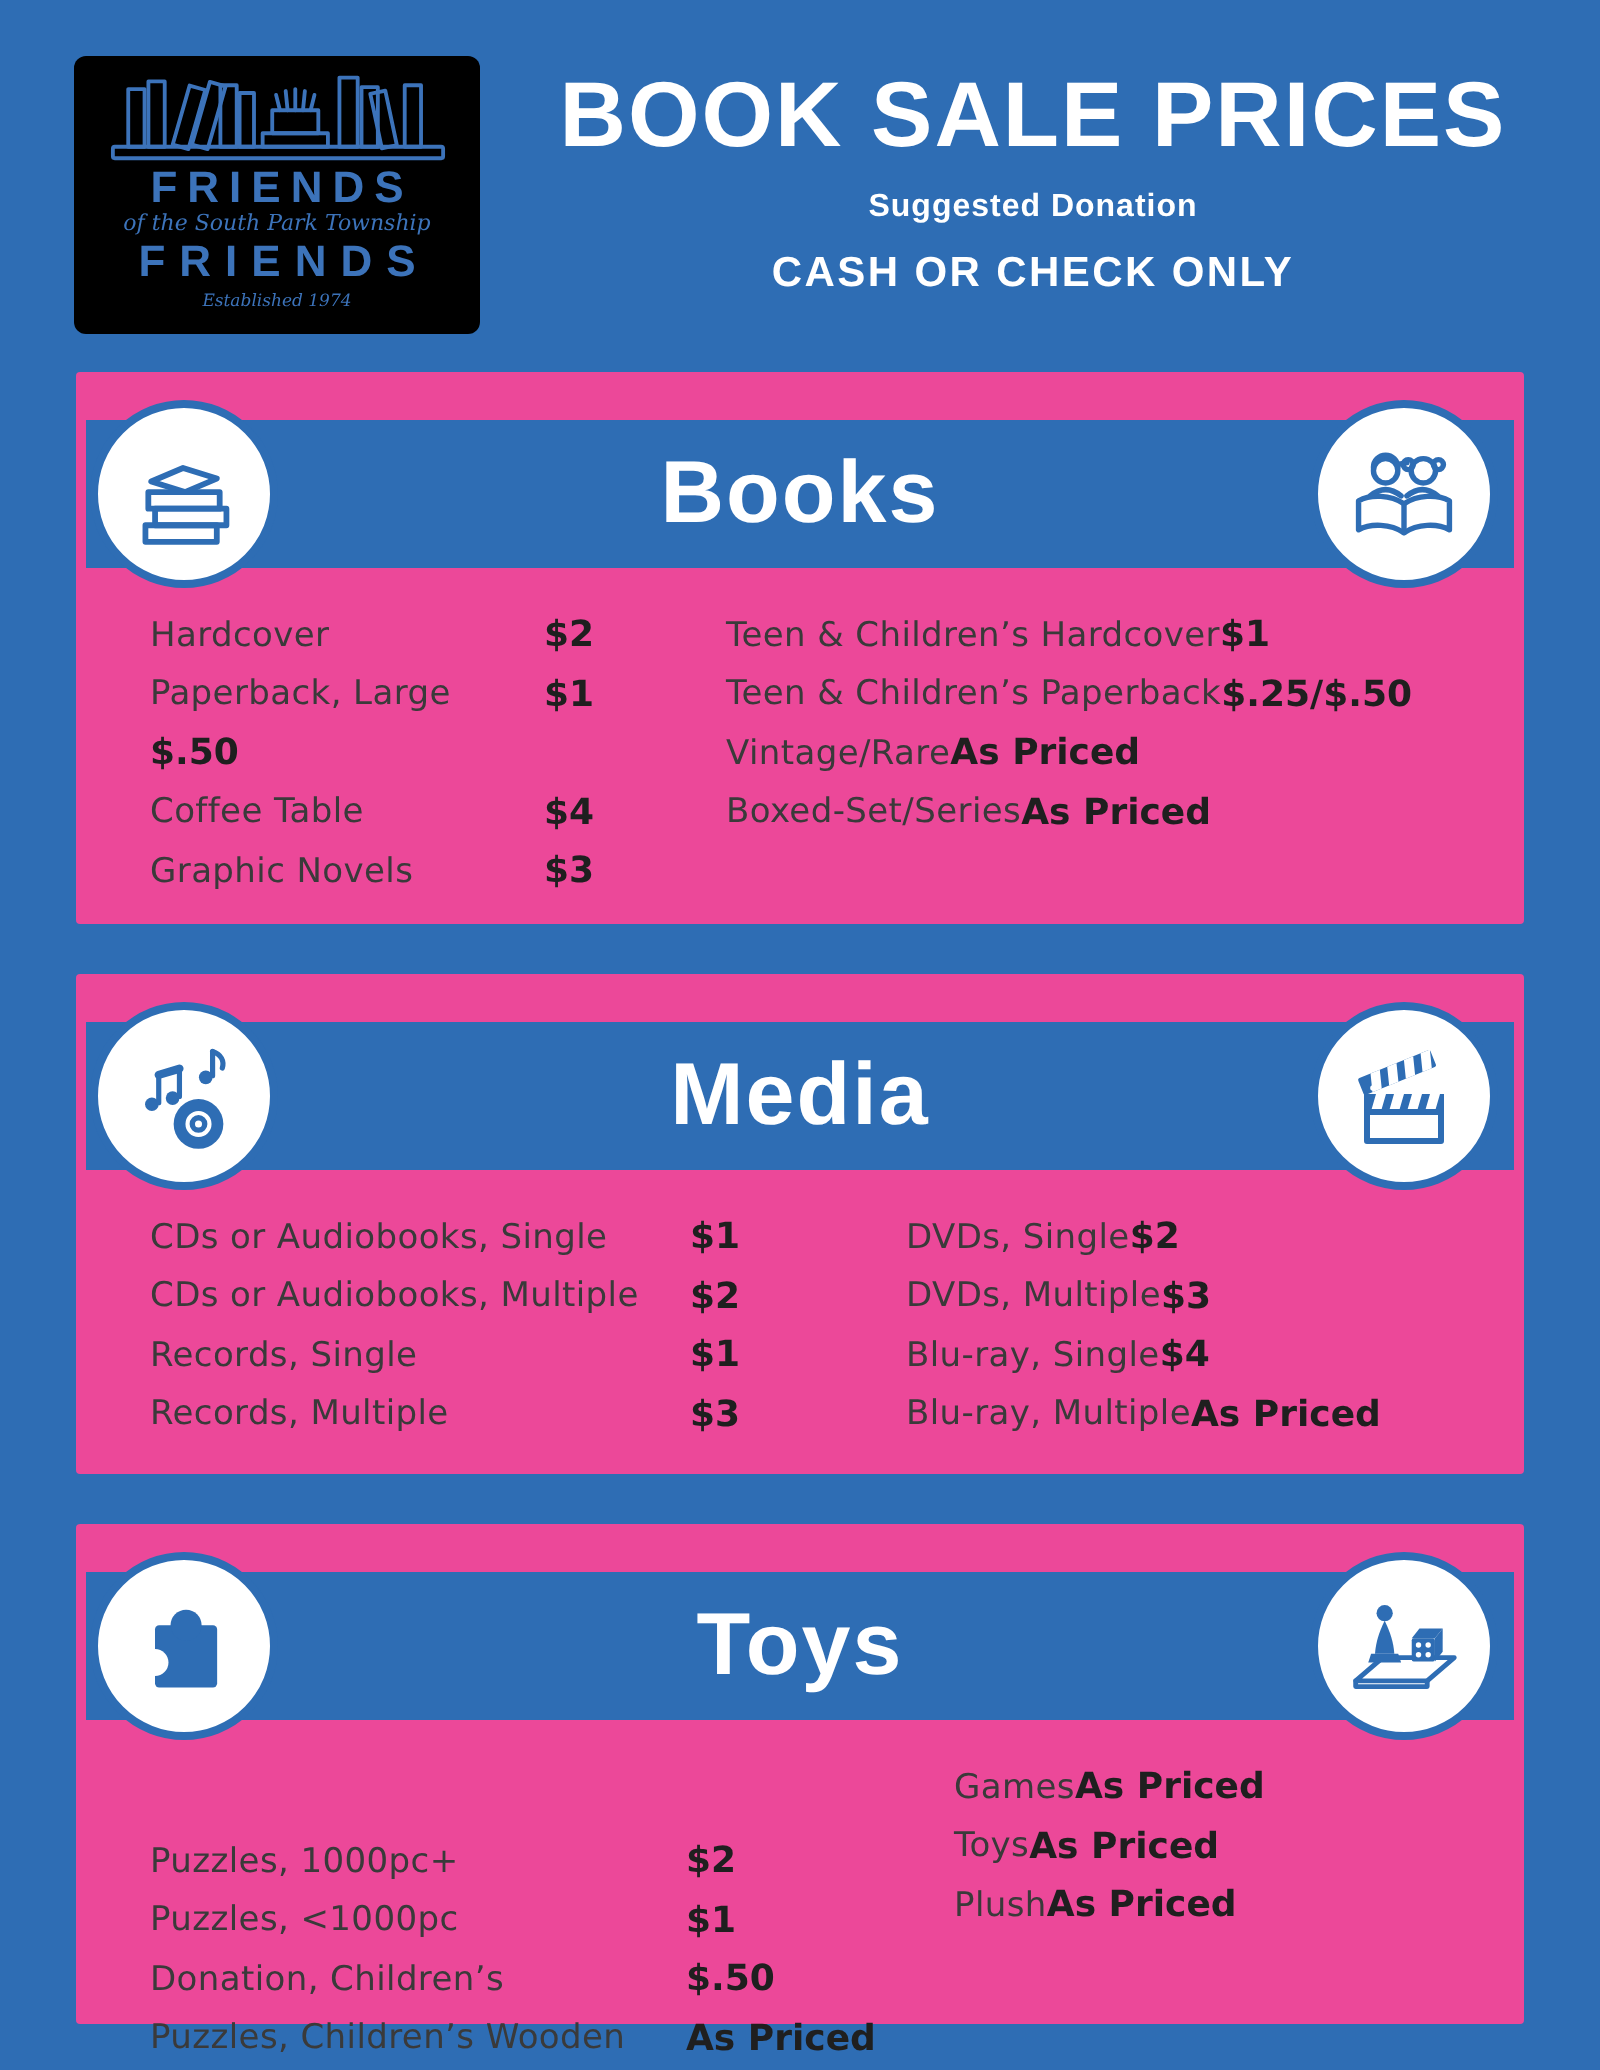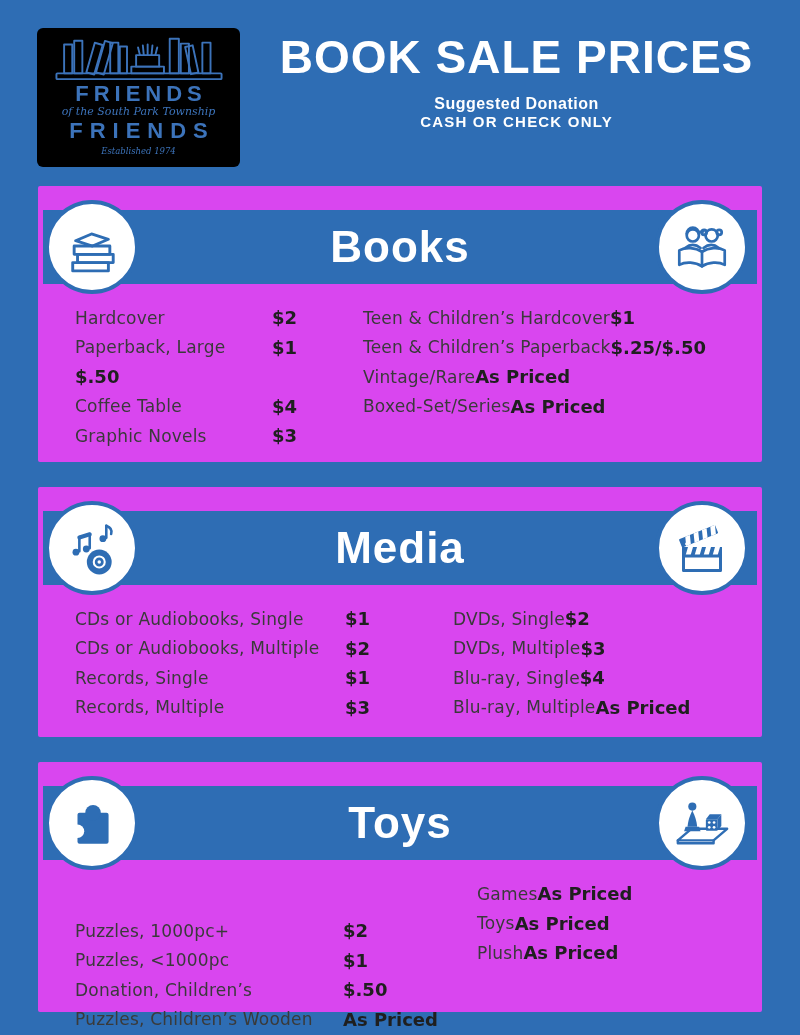--- a/index.html
+++ b/index.html
@@ -14,24 +14,24 @@
         letter-spacing:5px;padding-left:5px;}
   .logo-script{font-family:"DejaVu Serif",serif;font-style:italic;font-size:11px;line-height:1.1;margin-top:1px;}
   .logo-library{font-family:"Liberation Sans",sans-serif;font-weight:700;font-size:22px;line-height:1.05;
         letter-spacing:7px;padding-left:7px;margin-top:1px;}
   .logo-est{font-family:"DejaVu Serif",serif;font-style:italic;font-size:8.5px;margin-top:4px;}
 
   .header-text{position:absolute;left:245px;right:12px;top:34px;text-align:center;color:#ffffff;
         font-family:Liberation Sans, sans-serif;}
   .main-title{font-size:46px;font-weight:700;line-height:1;letter-spacing:1px;}
   .subtitle{font-size:16px;font-weight:700;margin-top:15px;letter-spacing:0.5px;}
-  .payment-note{font-size:15px;font-weight:700;margin-top:0;letter-spacing:1.2px;}
+  .payment-note{font-size:21px;font-weight:700;margin-top:12px;letter-spacing:1.2px;}
 
   
-  .card{position:absolute;left:38px;width:724px;background:#d946ef;border-radius:2px;}
+  .card{position:absolute;left:38px;width:724px;background:#ec4899;border-radius:2px;}
   #card-books{top:186px;height:276px;}
   #card-media{top:487px;height:250px;}
   #card-toys {top:762px;height:250px;}
 
   .bar{position:absolute;left:5px;right:5px;top:24px;height:74px;background:#2e6db4;}
   .bar-title{position:absolute;left:0;right:0;top:24px;height:74px;display:flex;align-items:center;justify-content:center;
         color:#ffffff;font-family:"Liberation Sans",sans-serif;font-weight:700;font-size:44px;letter-spacing:1px;}
 
   .badge{position:absolute;top:14px;width:94px;height:94px;box-sizing:border-box;background:#ffffff;
         border:4px solid #2e6db4;border-radius:50%;display:flex;align-items:center;justify-content:center;}

